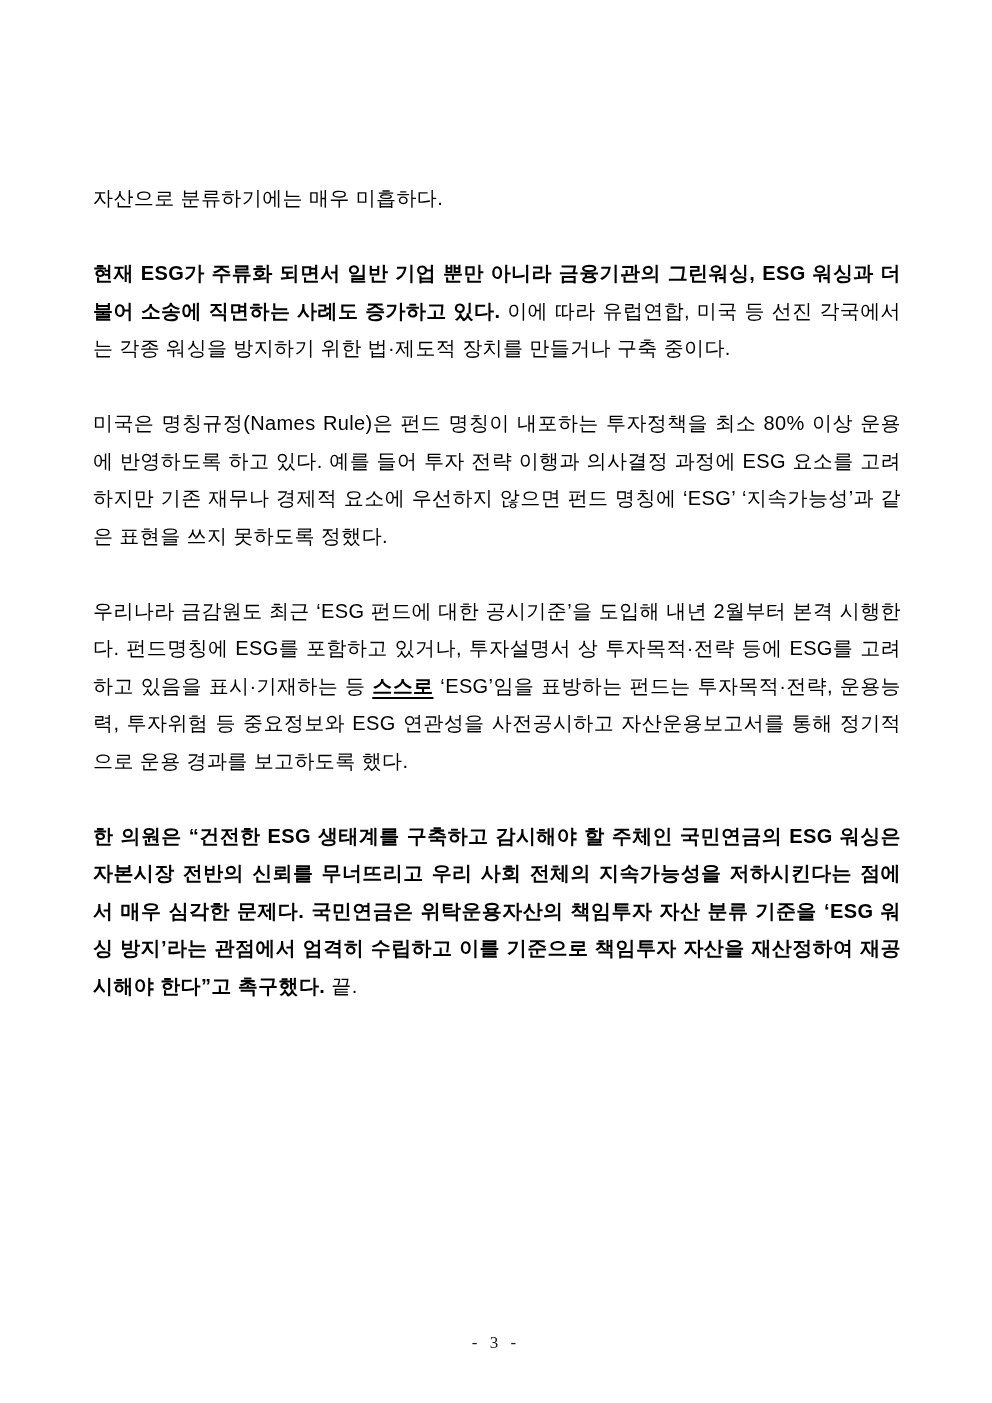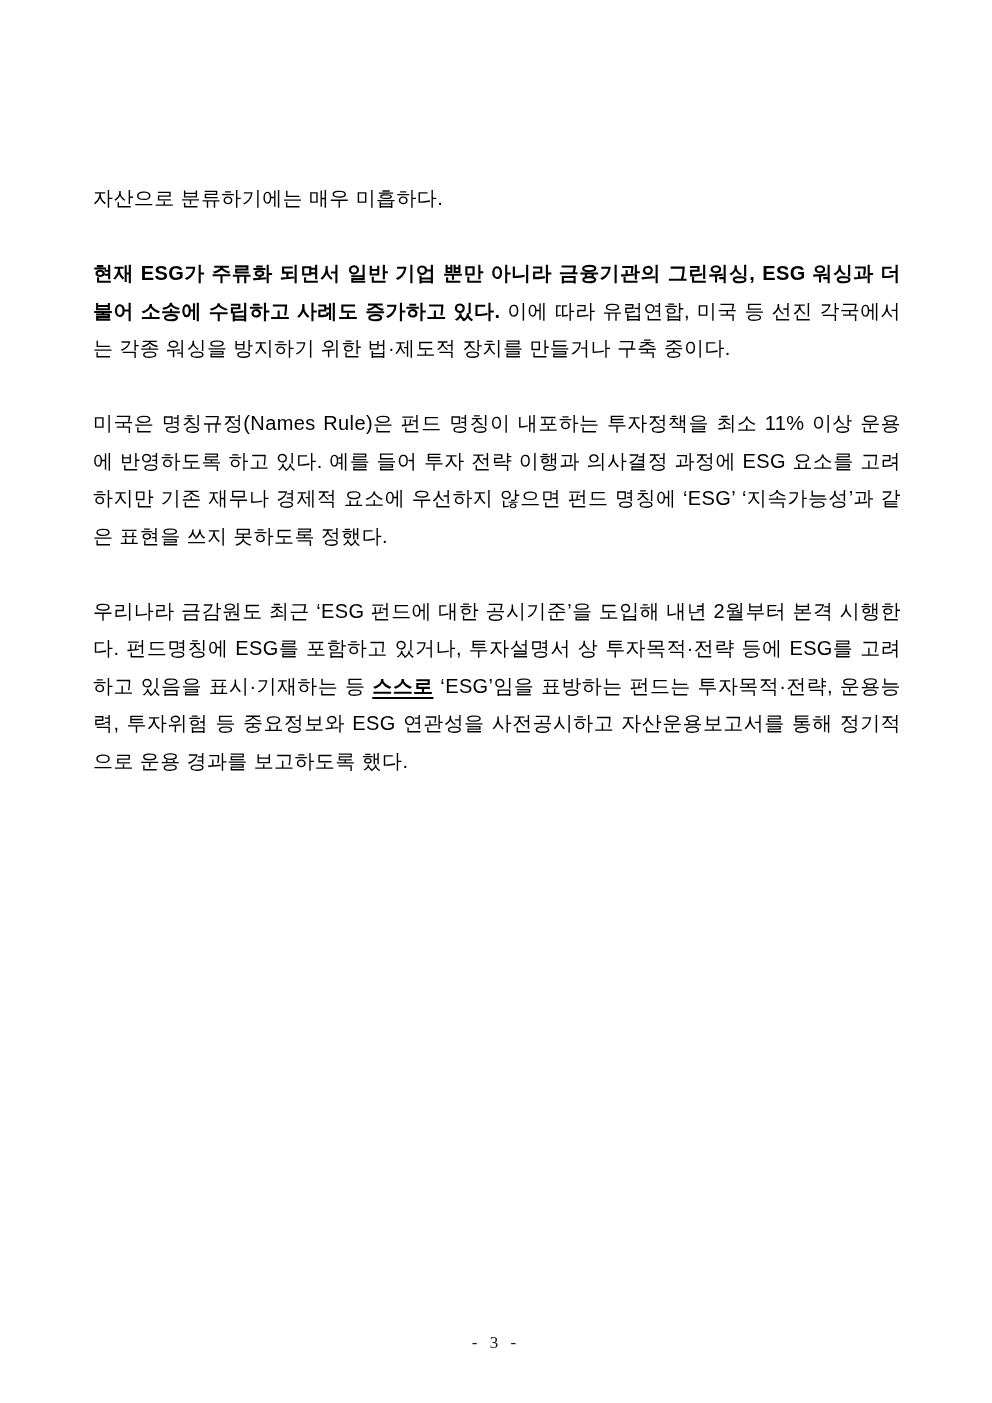--- a/index.html
+++ b/index.html
@@ -50,18 +50,19 @@
     font-family: "Liberation Serif", "DejaVu Serif", serif;
   }
 </style>
 </head>
 <body>
 
 <div class="page">
   <div class="doc-body">
 
   <p><span class="run-normal">자산으로 분류하기에는 매우 미흡하다.</span></p>
-      <p><span class="run-bold">현재 ESG가 주류화 되면서 일반 기업 뿐만 아니라 금융기관의 그린워싱, ESG 워싱과 더불어 소송에 수립하고 사례도 증가하고 있다.</span><span class="run-normal"> 이에 따라 유럽연합, 미국 등 선진 각국에서는 각종 워싱을 방지하기 위한 법·제도적 장치를 만들거나 구축 중이다.</span></p>
-      <p><span class="run-normal">미국은 명칭규정(Names Rule)은 펀드 명칭이 내포하는 투자정책을 최소 11% 이상 운용에 반영하도록 하고 있다. 예를 들어 투자 전략 이행과 의사결정 과정에 ESG 요소를 고려하지만 기존 재무나 경제적 요소에 우선하지 않으면 펀드 명칭에 ‘ESG’ ‘지속가능성’과 같은 표현을 쓰지 못하도록 정했다.</span></p>
+      <p><span class="run-bold">현재 ESG가 주류화 되면서 일반 기업 뿐만 아니라 금융기관의 그린워싱, ESG 워싱과 더불어 소송에 직면하는 사례도 증가하고 있다.</span><span class="run-normal"> 이에 따라 유럽연합, 미국 등 선진 각국에서는 각종 워싱을 방지하기 위한 법·제도적 장치를 만들거나 구축 중이다.</span></p>
+      <p><span class="run-normal">미국은 명칭규정(Names Rule)은 펀드 명칭이 내포하는 투자정책을 최소 80% 이상 운용에 반영하도록 하고 있다. 예를 들어 투자 전략 이행과 의사결정 과정에 ESG 요소를 고려하지만 기존 재무나 경제적 요소에 우선하지 않으면 펀드 명칭에 ‘ESG’ ‘지속가능성’과 같은 표현을 쓰지 못하도록 정했다.</span></p>
       <p><span class="run-normal">우리나라 금감원도 최근 ‘ESG 펀드에 대한 공시기준’을 도입해 내년 2월부터 본격 시행한다. 펀드명칭에 ESG를 포함하고 있거나, 투자설명서 상 투자목적·전략 등에 ESG를 고려하고 있음을 표시·기재하는 등 </span><span class="run-underline">스스로</span><span class="run-normal"> ‘ESG’임을 표방하는 펀드는 투자목적·전략, 운용능력, 투자위험 등 중요정보와 ESG 연관성을 사전공시하고 자산운용보고서를 통해 정기적으로 운용 경과를 보고하도록 했다.</span></p>
+      <p><span class="run-bold">한 의원은 “건전한 ESG 생태계를 구축하고 감시해야 할 주체인 국민연금의 ESG 워싱은 자본시장 전반의 신뢰를 무너뜨리고 우리 사회 전체의 지속가능성을 저하시킨다는 점에서 매우 심각한 문제다. 국민연금은 위탁운용자산의 책임투자 자산 분류 기준을 ‘ESG 워싱 방지’라는 관점에서 엄격히 수립하고 이를 기준으로 책임투자 자산을 재산정하여 재공시해야 한다”고 촉구했다.</span><span class="run-normal"> 끝.</span></p>
     </div>
   <div class="footer">- 3 -</div>
 </div>
 
 </body></html>

